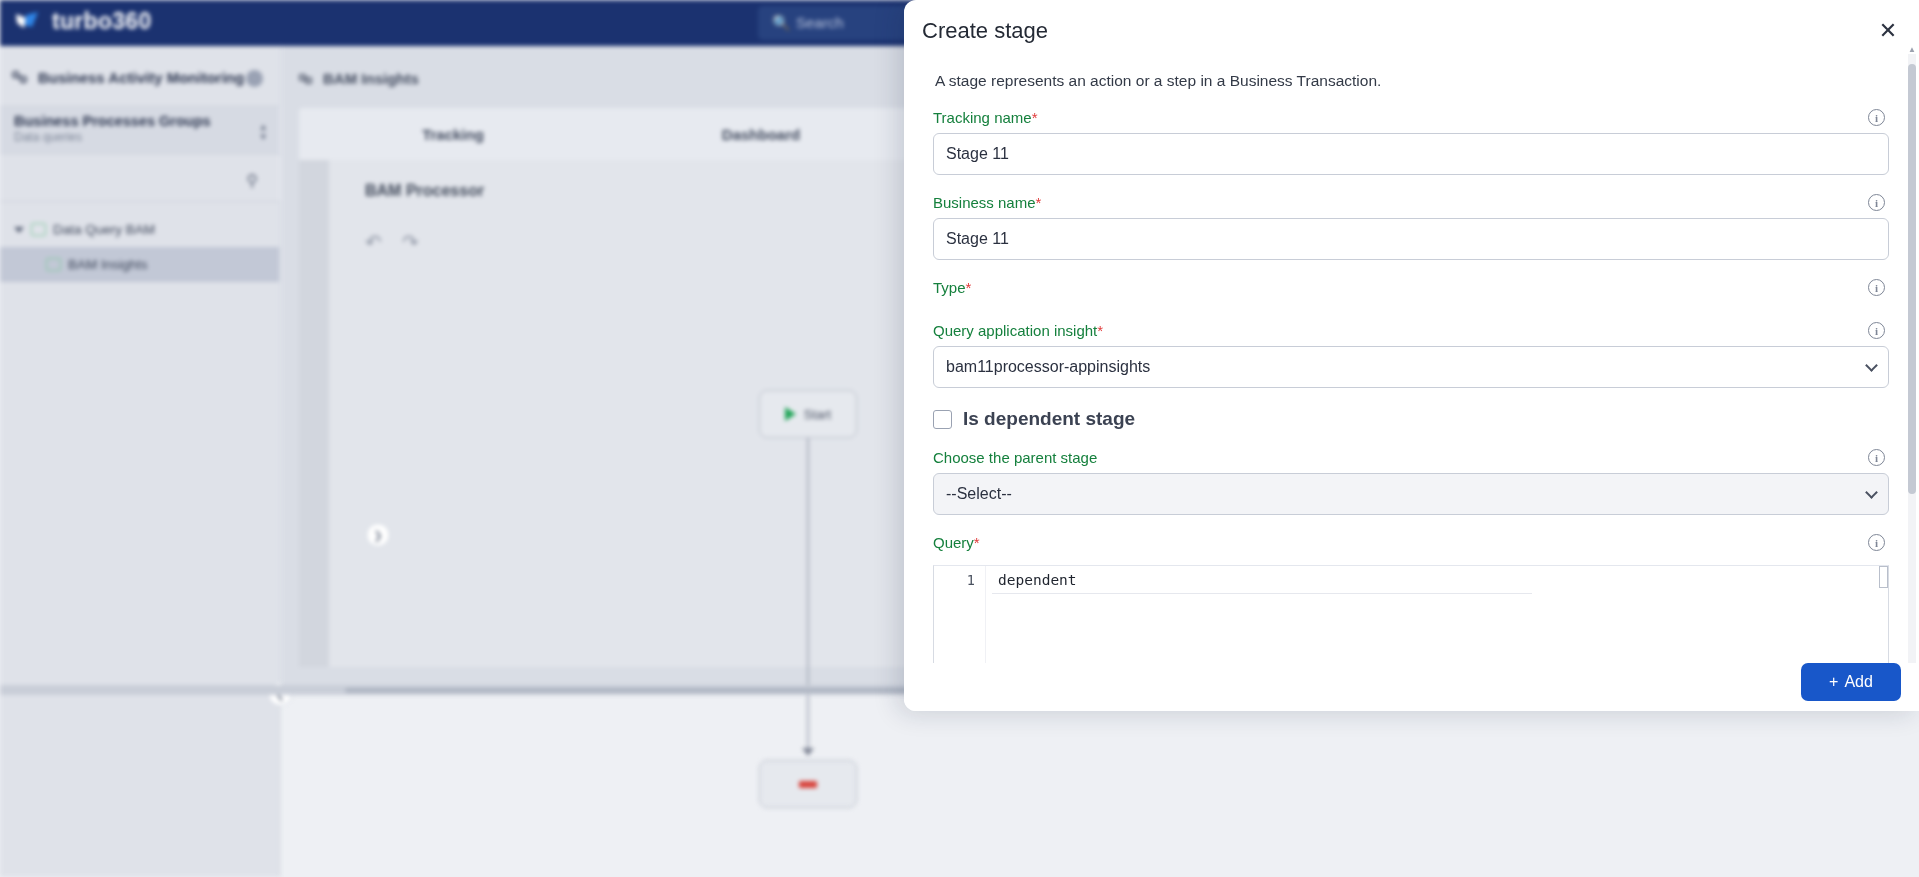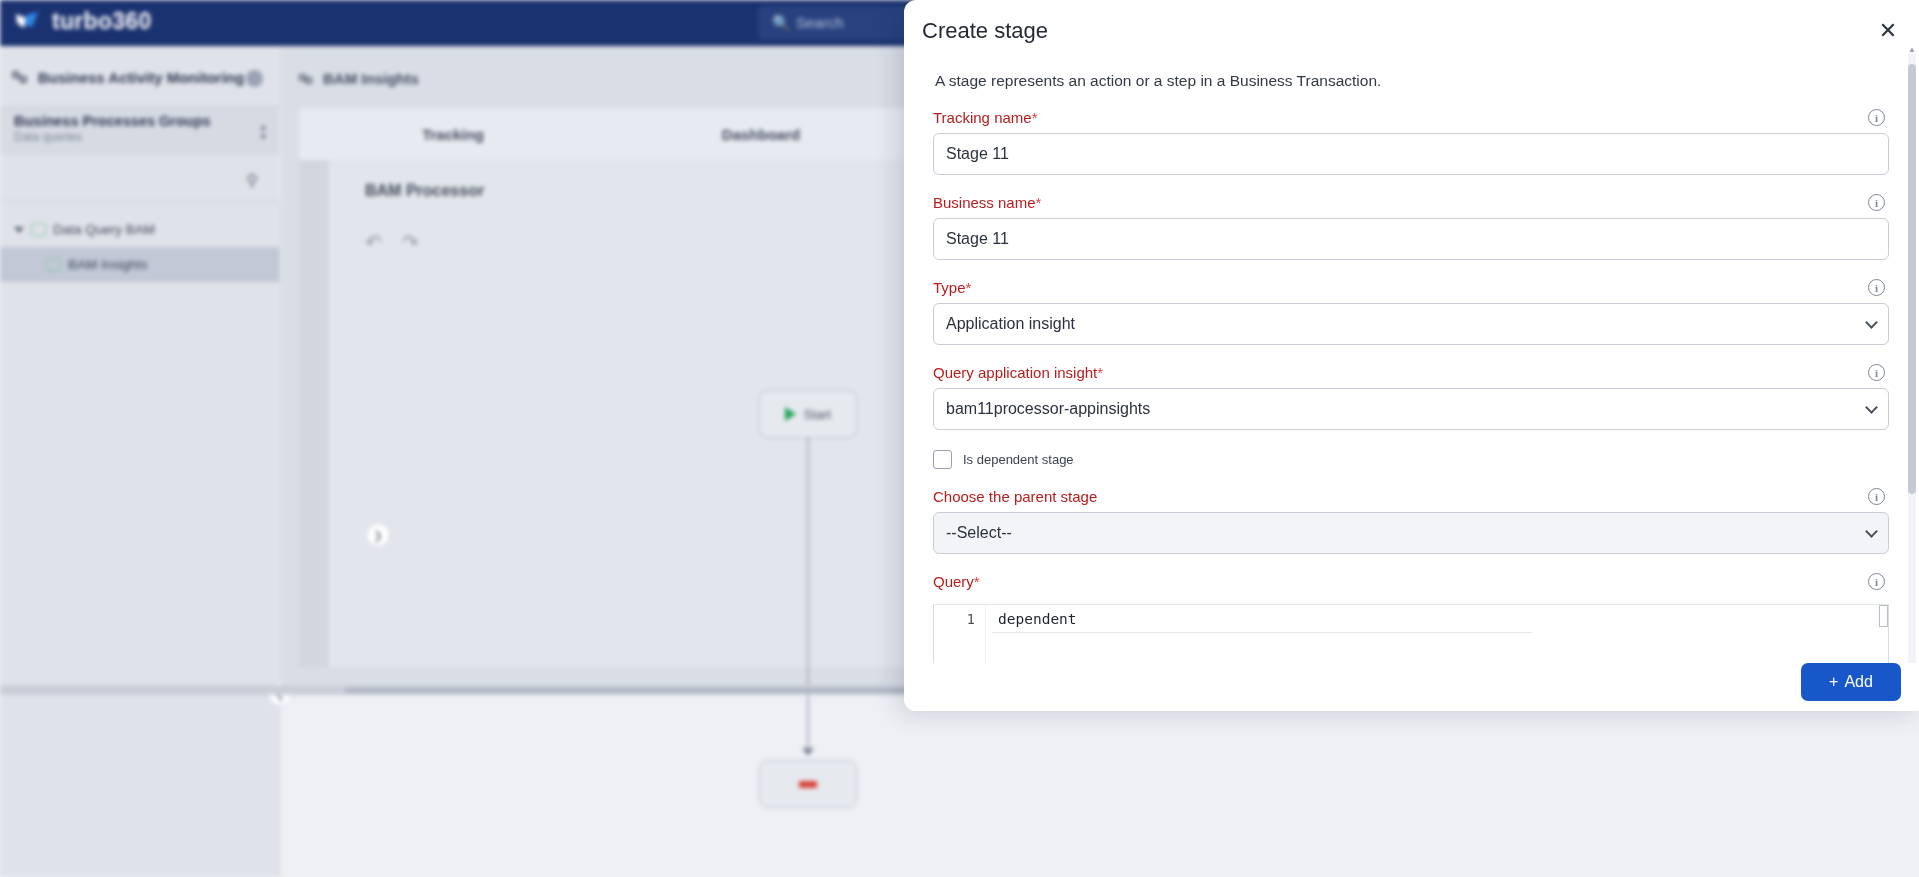--- a/index.html
+++ b/index.html
@@ -132,21 +132,21 @@
   .modal-body {
     position: absolute; left: 0; top: 56px; right: 0; bottom: 48px;
     overflow: hidden; padding: 0 30px 0 20px; margin-left: 9px;
   }
   .modal-desc {
     margin-top: 16px; margin-left: 2px;
     font-size: 15.5px; color: #333a47;
   }
   .field { margin-top: 19px; position: relative; }
   .field-label {
-    font-size: 15px; color: #b91c1c; margin-bottom: 7px; display: inline-block;
+    font-size: 15px; color: #15803d; margin-bottom: 7px; display: inline-block;
   }
   .req { color: #e03b3b; font-size: 15px; }
   .info-icon {
     position: absolute; right: 4px; top: 0px;
     width: 17px; height: 17px; border-radius: 50%;
     border: 1.4px solid #7e8696; color:#7e8696;
     font-size: 11px; font-weight: bold; font-family: "Liberation Serif", serif;
     display:flex;align-items:center;justify-content:center; cursor:pointer;
   }
   .input, .select {
@@ -160,21 +160,21 @@
     position: absolute; right: 13px; top: 15px; pointer-events:none;
     width: 9px; height: 9px; border-right: 2px solid #4a5161; border-bottom: 2px solid #4a5161;
     transform: rotate(45deg);
   }
   .select.disabled { background: #f3f4f7; color:#2b3140; }
   .checkbox-row { margin-top: 20px; display:flex; align-items:center; gap: 11px; }
   .cb {
     width: 19px; height: 19px; border: 1.6px solid #9aa2b2; border-radius: 3px; background:#fff;
     cursor: pointer;
   }
-  .cb-label { font-size: 13px; color: #3b4252; }
+  .cb-label { font-size: 19px; color: #3b4252; font-weight: bold; }
 
   .editor {
     margin-top: 7px; border: 1px solid #d7dbe3; border-top:1px solid #e4e7ee;
     height: 102px; background:#ffffff; position: relative; overflow:hidden;
   }
   .gutter {
     position:absolute; left:0; top:0; width: 52px; height: 100%;
     background: #ffffff; border-right: 1px solid #f0f1f5;
   }
   .lineno {
@@ -322,24 +322,20 @@
 
       <div class="field">
         <span class="field-label">Business name </span><span class="req">*</span>
         <span class="info-icon">i</span>
         <input class="input" type="text" value="Stage 11" style="">
       </div>
 
       <div class="field">
         <span class="field-label">Type </span><span class="req">*</span>
         <span class="info-icon">i</span>
-        <div class="select-wrap">
-          <input class="select" type="text" readonly="" value="Application insight" style="">
-          <span class="chev"></span>
-        </div>
       </div>
 
       <div class="field">
         <span class="field-label">Query application insight </span><span class="req">*</span>
         <span class="info-icon">i</span>
         <div class="select-wrap">
           <input class="select" type="text" readonly="" value="bam11processor-appinsights" style="">
           <span class="chev"></span>
         </div>
       </div>

